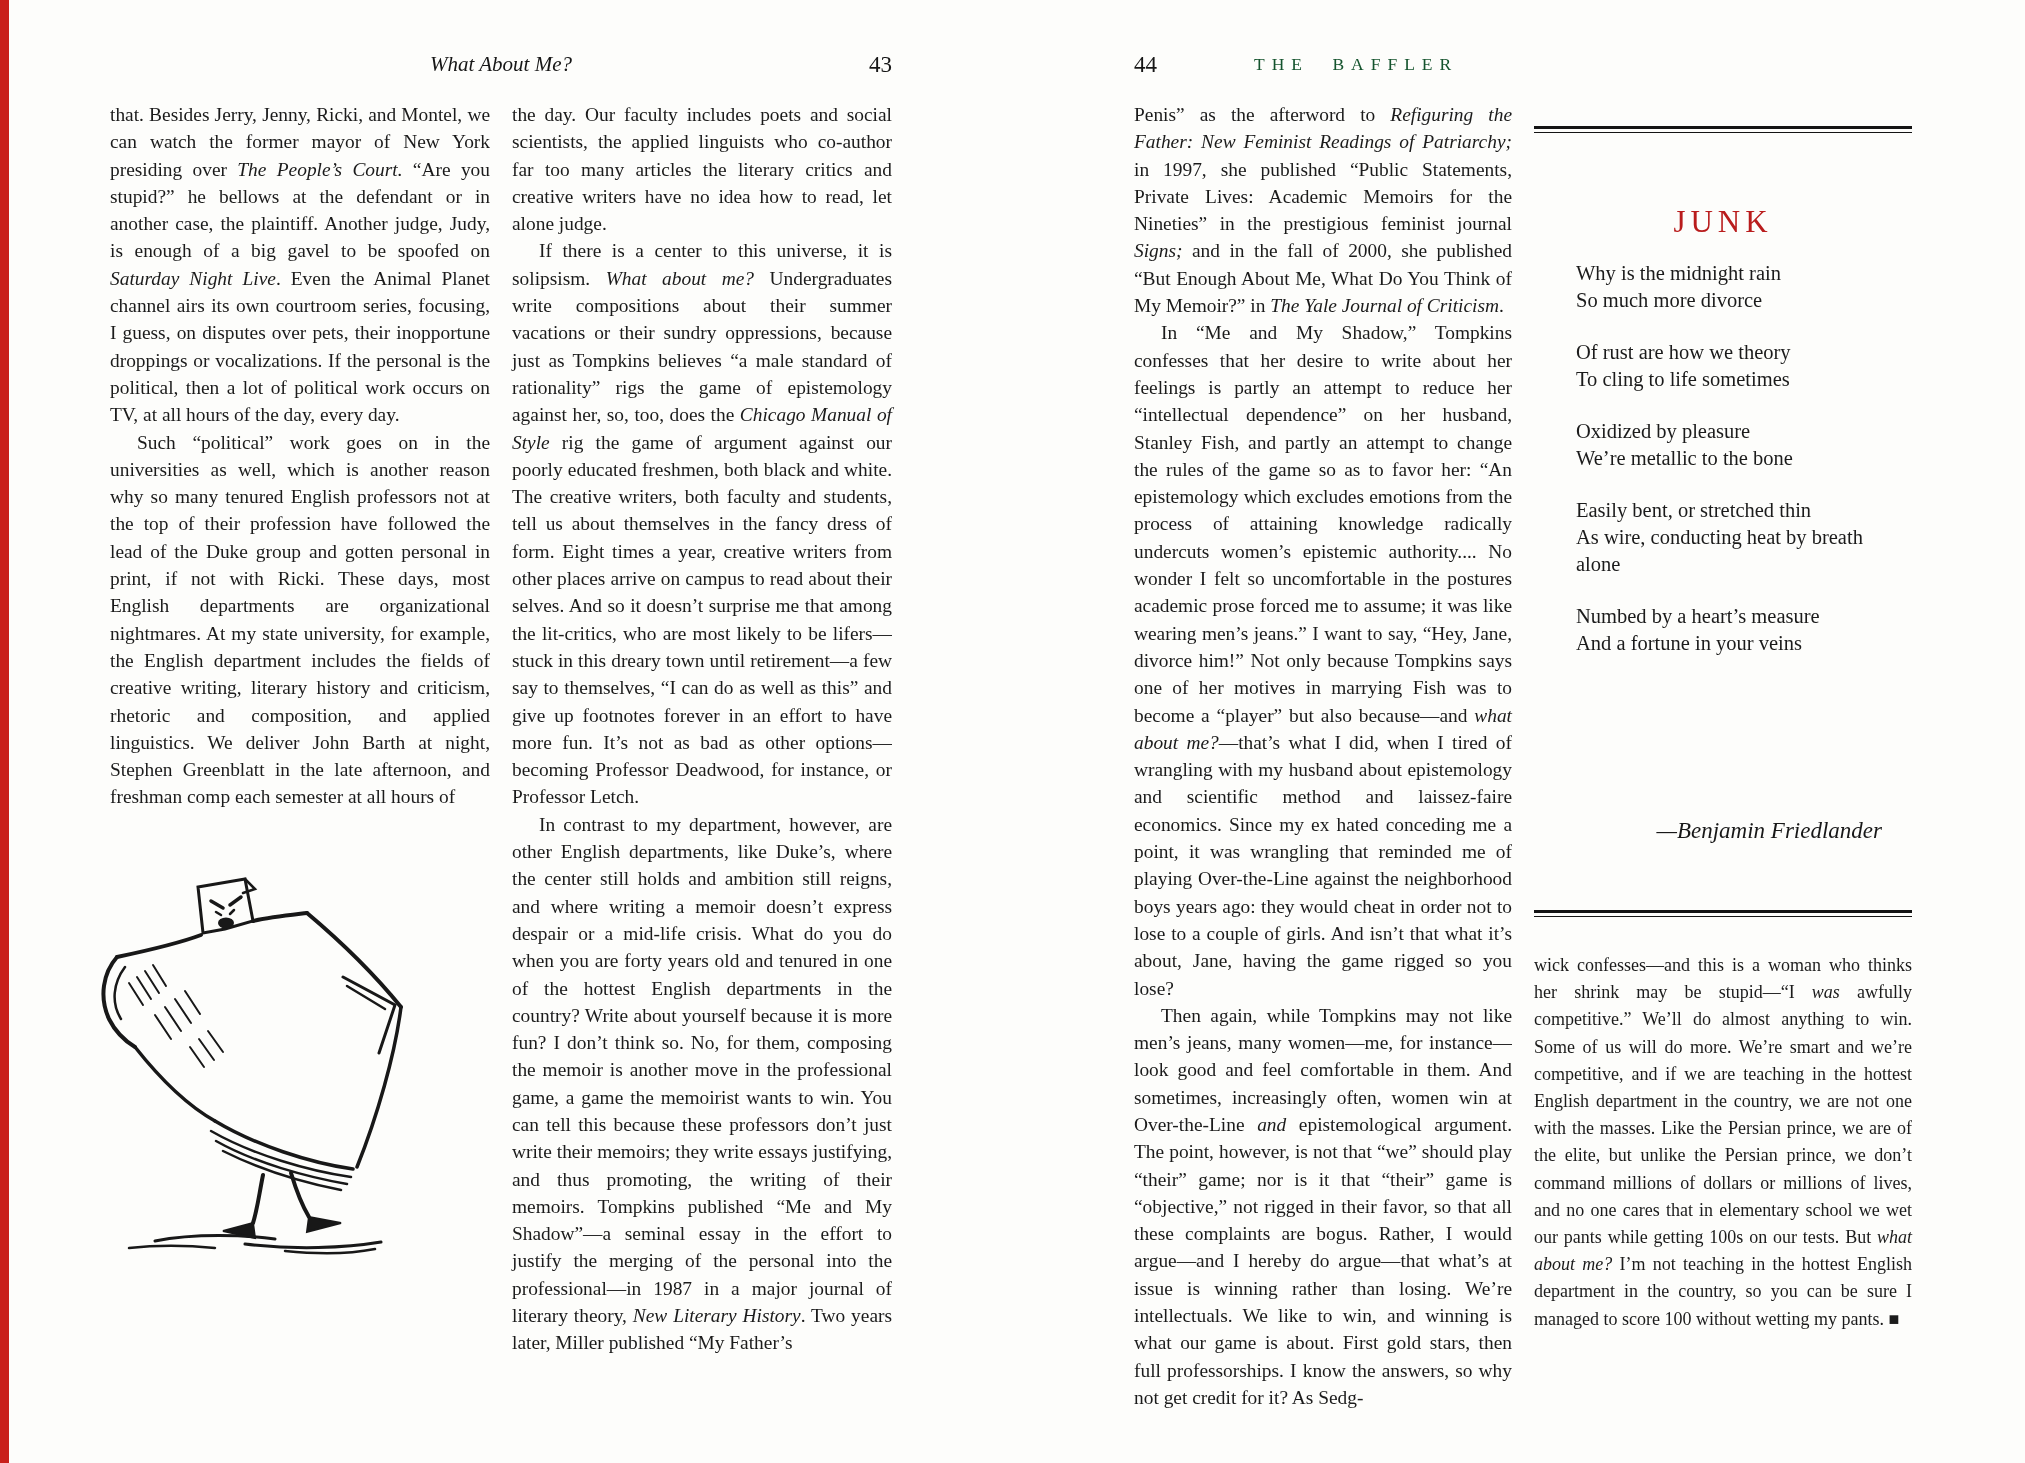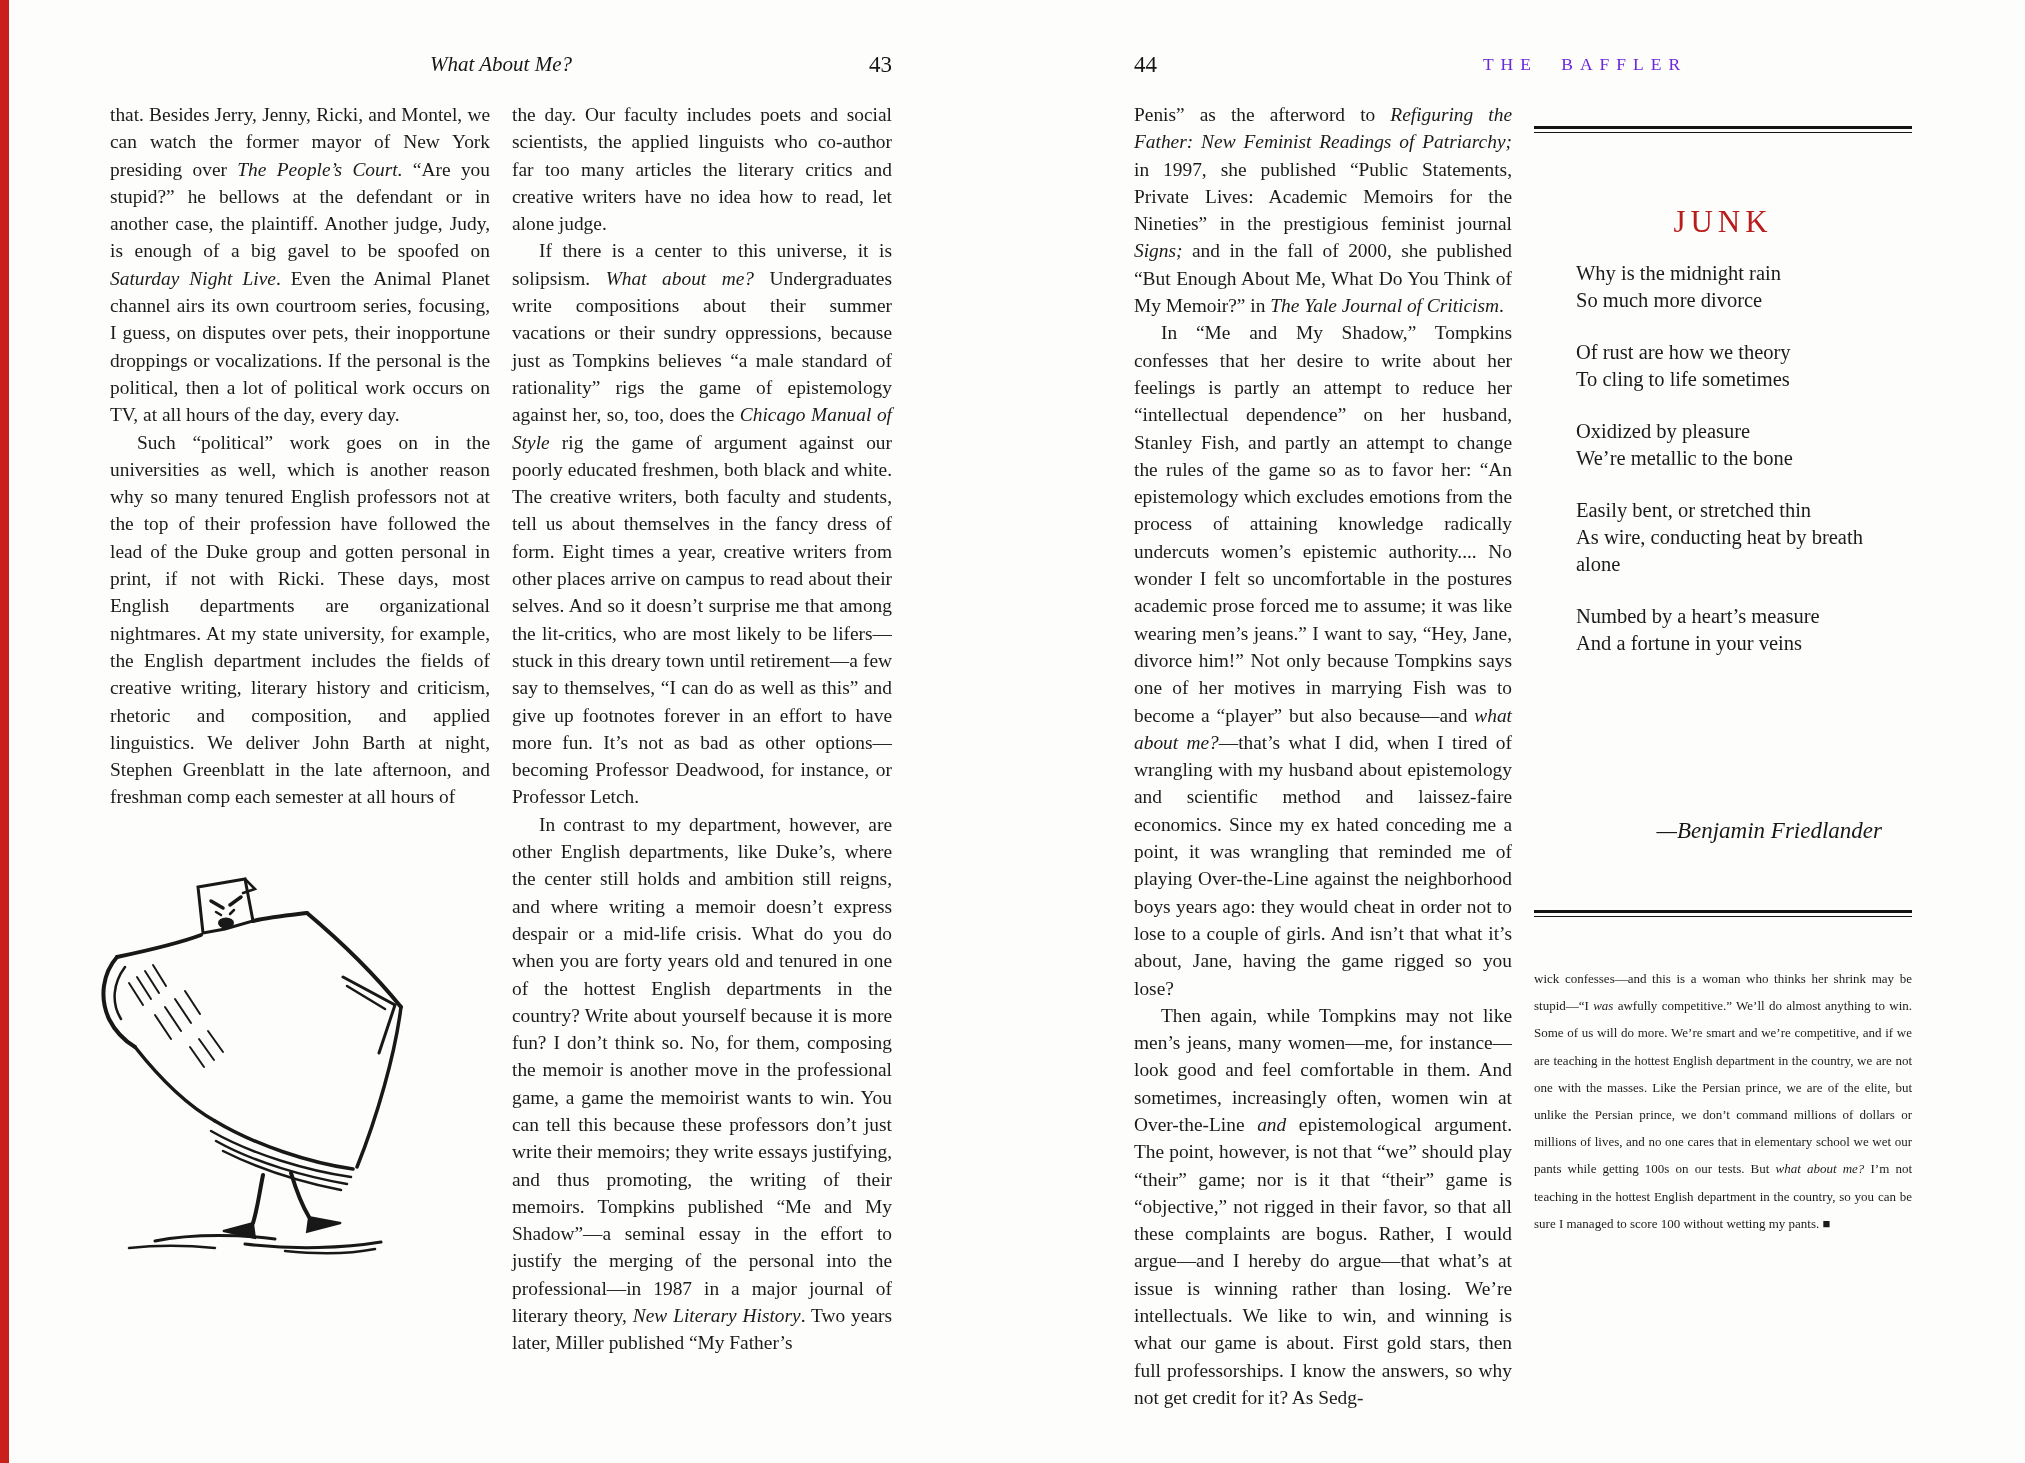--- a/index.html
+++ b/index.html
@@ -9,38 +9,38 @@
   }
   .edge-strip{position:absolute;left:0;top:0;width:9px;height:100%;background:#c9201b;}
   
   .page-header{position:absolute;top:52px;width:782px;height:30px;}
   .header-left{left:110px;}
   .header-right{left:1134px;}
   .running-title{display:block;text-align:center;font-style:italic;font-size:21px;color:#161616;}
   .page-num{position:absolute;top:0;font-size:23px;color:#161616;}
   .page-num.right{right:0;}
   .page-num.left{left:0;}
-  .magazine{display:block;text-align:center;font-size:17.5px;letter-spacing:7px;word-spacing:12px;margin-left:120px;padding-top:2px;color:#6d28d9;}
+  .magazine{display:block;text-align:left;font-size:17.5px;letter-spacing:7px;word-spacing:12px;margin-left:120px;padding-top:2px;color:#14532d;}
   
   .body-col{position:absolute;top:101px;width:380px;text-align:justify;font-size:19.4px;line-height:27.3px;color:#1b1b1b;}
   .col-l1{left:110px;}
   .col-l2{left:512px;}
   .col-r1{left:1134px;width:378px;}
   .para{margin:0;}
   .para.indent{text-indent:27px;}
   
   .poem-box{position:absolute;left:1534px;top:120px;width:378px;height:1280px;}
   .double-rule{position:absolute;left:0;right:0;height:3px;border-top:3px solid #141414;border-bottom:1px solid #141414;}
   .rule-top{top:6px;}
   .rule-bottom{top:790px;}
   .poem-title{position:absolute;top:60px;left:0;width:100%;text-align:center;font-size:31px;letter-spacing:5px;color:#b91c1c;margin-top:24px;}
   .poem-body{position:absolute;top:140px;left:22px;font-size:20.5px;line-height:27px;color:#1b1b1b;margin-left:20px;}
   .stanza{margin:0 0 25px 0;}
   .poem-attribution{position:absolute;top:698px;right:30px;font-style:italic;font-size:23px;color:#181818;}
-  .tail-col{position:absolute;top:832px;left:0;width:378px;text-align:justify;font-size:13px;line-height:27.2px;color:#1b1b1b;margin-top:13px;}
+  .tail-col{position:absolute;top:832px;left:0;width:378px;text-align:justify;font-size:18px;line-height:27.2px;color:#1b1b1b;}
   
   .illustration{position:absolute;left:95px;top:855px;width:330px;height:400px;}
   .illustration svg{display:block;width:100%;height:100%;}
 </style>
 </head>
 <body>
 
 <div class="canvas">
   <div class="edge-strip"></div>
 

